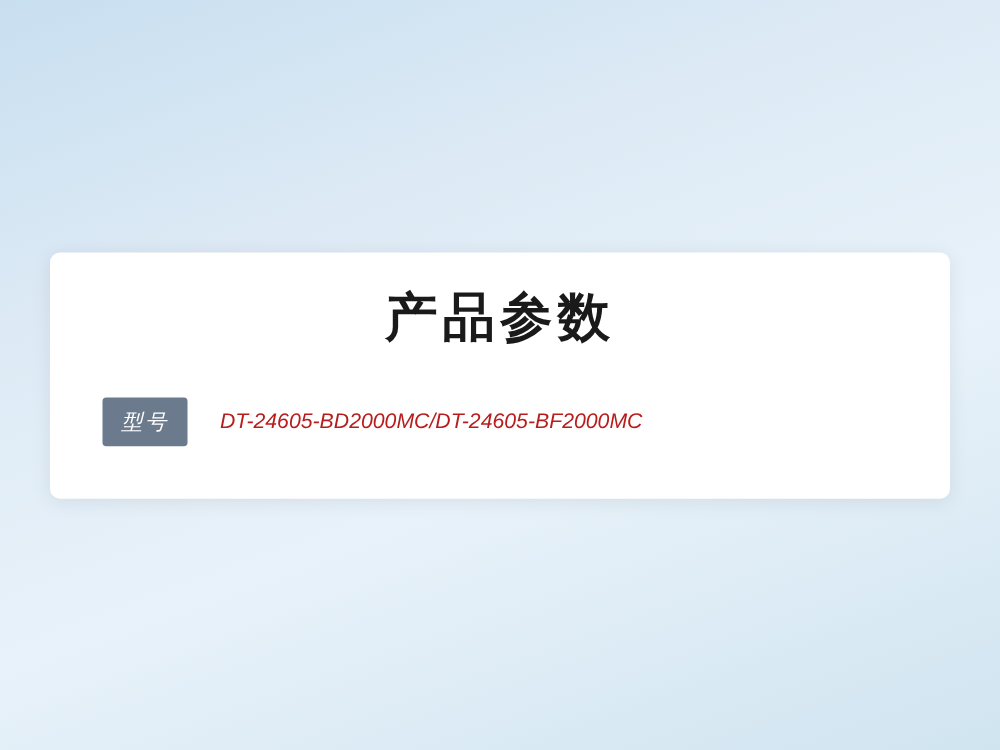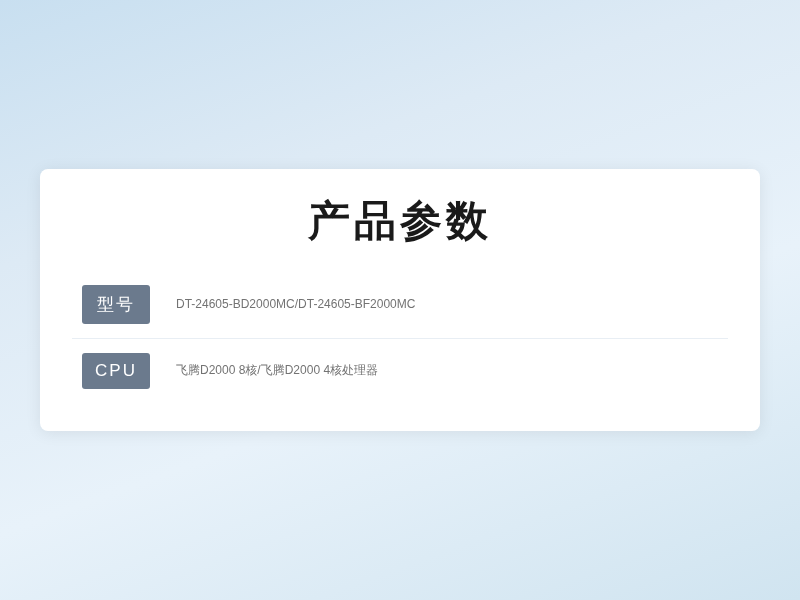--- a/index.html
+++ b/index.html
@@ -32,20 +32,21 @@
       font-size: 42px;
       font-weight: 700;
       color: #1a1a1a;
       margin-bottom: 22px;
       letter-spacing: 4px;
     }
 
     .spec-table {
       width: 100%;
       border-collapse: collapse;
+      font-style: italic;
     }
 
     .spec-row {
       border-bottom: 1px solid #e8eef4;
     }
 
     .spec-row:last-child {
       border-bottom: none;
     }
 
@@ -62,40 +63,34 @@
       padding: 8px 6px;
       border-radius: 3px;
       font-size: 17px;
       font-weight: 500;
       letter-spacing: 2px;
       white-space: nowrap;
     }
 
     .spec-value {
       padding: 14px 16px;
-      font-size: 12px;
-      color: #737373;
+      font-size: 17px;
+      color: #b91c1c;
       vertical-align: middle;
       line-height: 1.6;
     }
   </style>
 </head>
 <body>
 
 <div class="card">
   <div class="page-title">产品参数</div>
   <table class="spec-table">
     <tbody id="spec-tbody">
         <tr class="spec-row">
           <td class="spec-label">
             <div class="label-box">型号</div>
           </td>
           <td class="spec-value">DT-24605-BD2000MC/DT-24605-BF2000MC</td>
         </tr>
-        <tr class="spec-row">
-          <td class="spec-label">
-            <div class="label-box">CPU</div>
-          </td>
-          <td class="spec-value">飞腾D2000 8核/飞腾D2000 4核处理器</td>
-        </tr>
       </tbody>
   </table>
 </div>
 
 </body></html>

